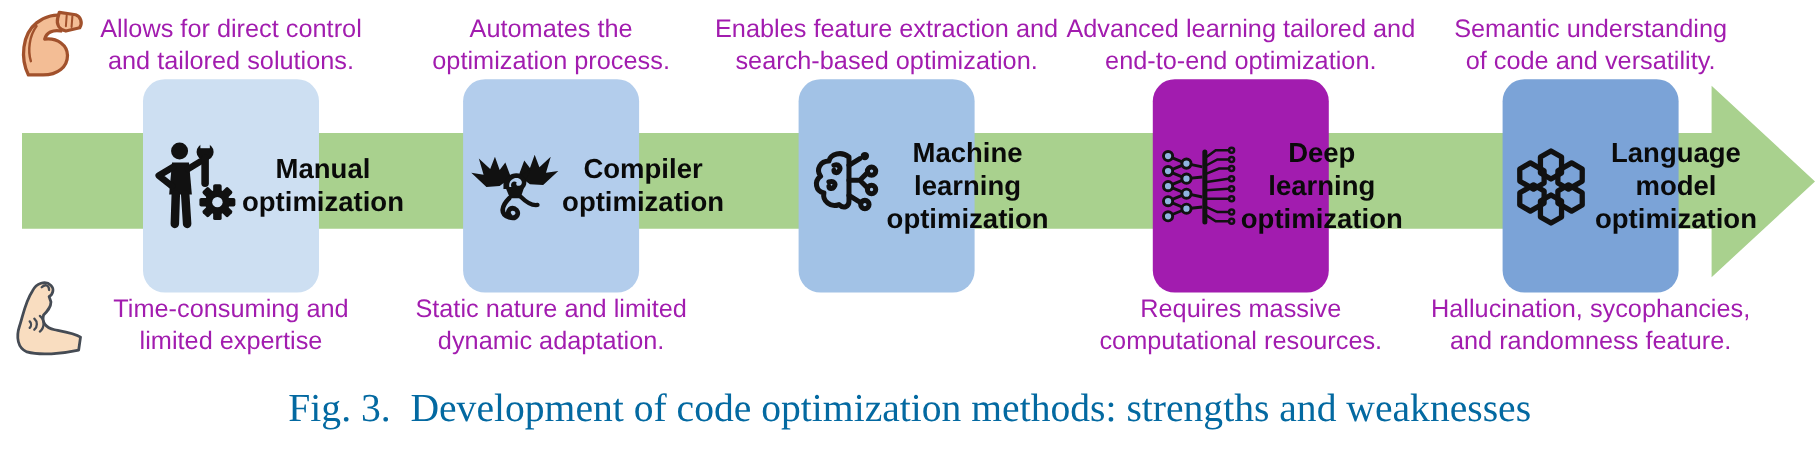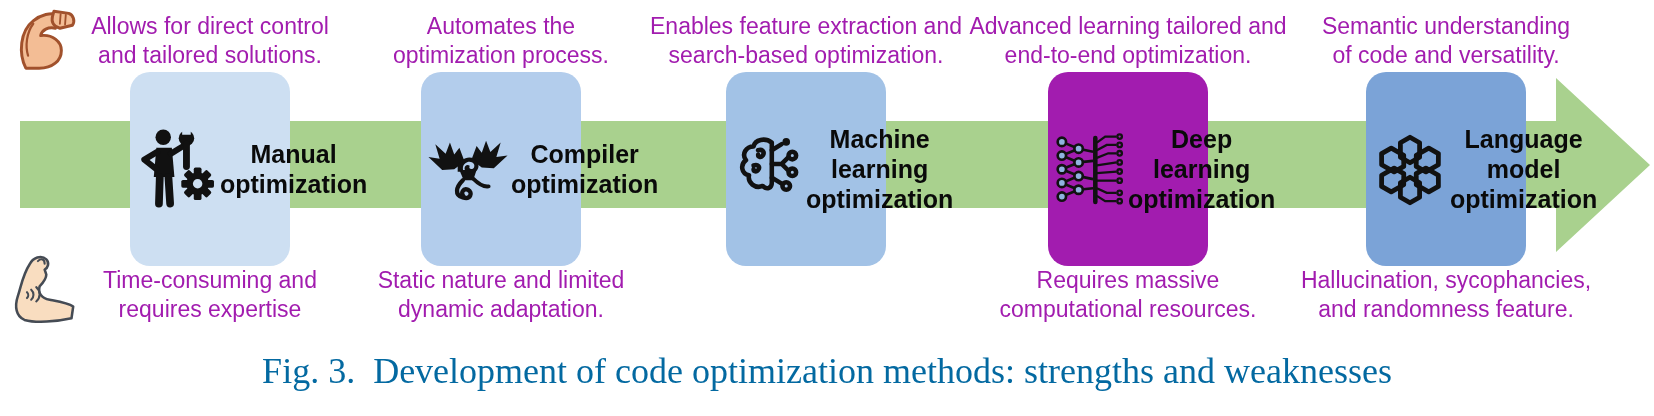--- a/index.html
+++ b/index.html
@@ -86,21 +86,21 @@
               <circle r="13"></circle>
             </g>
             <circle r="5.5" fill="#cddff2"></circle>
           </g>
         </svg>
       </div>
       <div class="box-label">Manual
 optimization</div>
     </div>
     <div class="note weakness">Time-consuming and
-requires expertise</div>
+limited expertise</div>
   </div>
 
   <div class="col" style="left:331px">
     <div class="note strength">Automates the
 optimization process.</div>
     <div class="stage-box" style="background-color: rgb(179, 205, 236);">
       <div class="stage-icon">
         <svg width="86" height="86" viewBox="0 0 100 100">
           <g fill="#111">
             <polygon points="46,40 40,24 34,32 29,18 24,31 12,20 17,37 4,35 20,50 34,49"></polygon>

